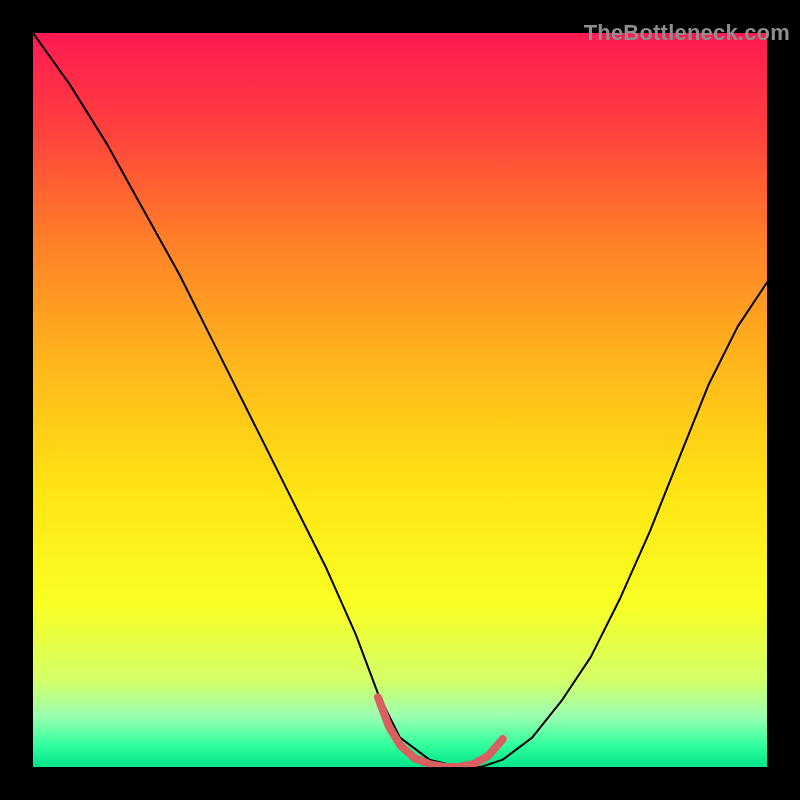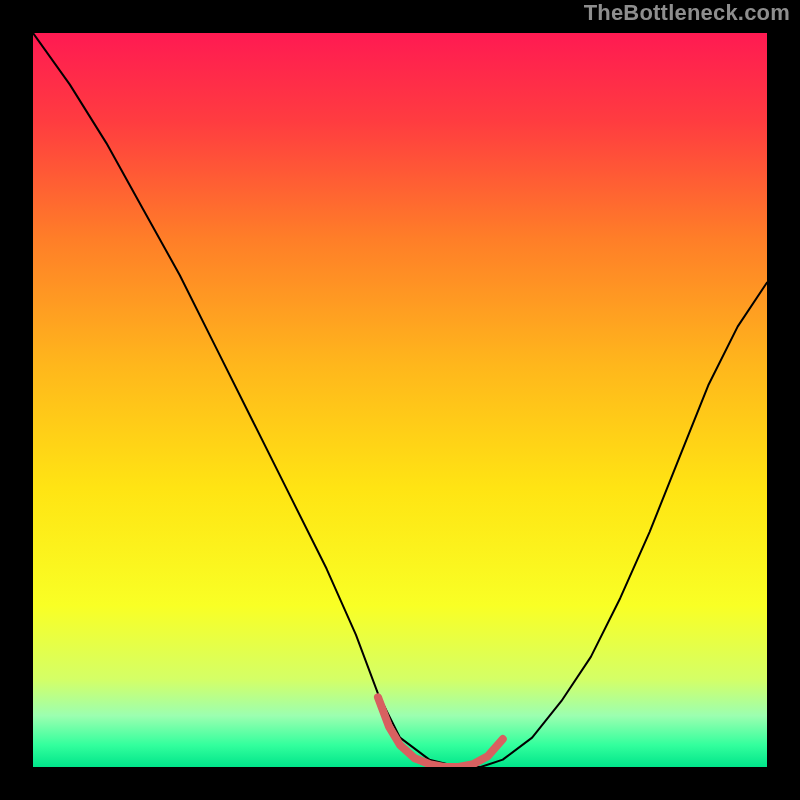--- a/index.html
+++ b/index.html
@@ -21,21 +21,21 @@
   .plot {
     position: absolute;
     left: 33px;
     top: 33px;
     width: 734px;
     height: 734px;
     overflow: hidden;
   }
   .watermark {
     position: absolute;
-    top: 0;
+    top: 20px;
     right: 10px;
     font-family: Arial, Helvetica, sans-serif;
     font-size: 22px;
     font-weight: 600;
     color: #8e8e8e;
     letter-spacing: 0.2px;
   }
   svg {
     display: block;
   }

